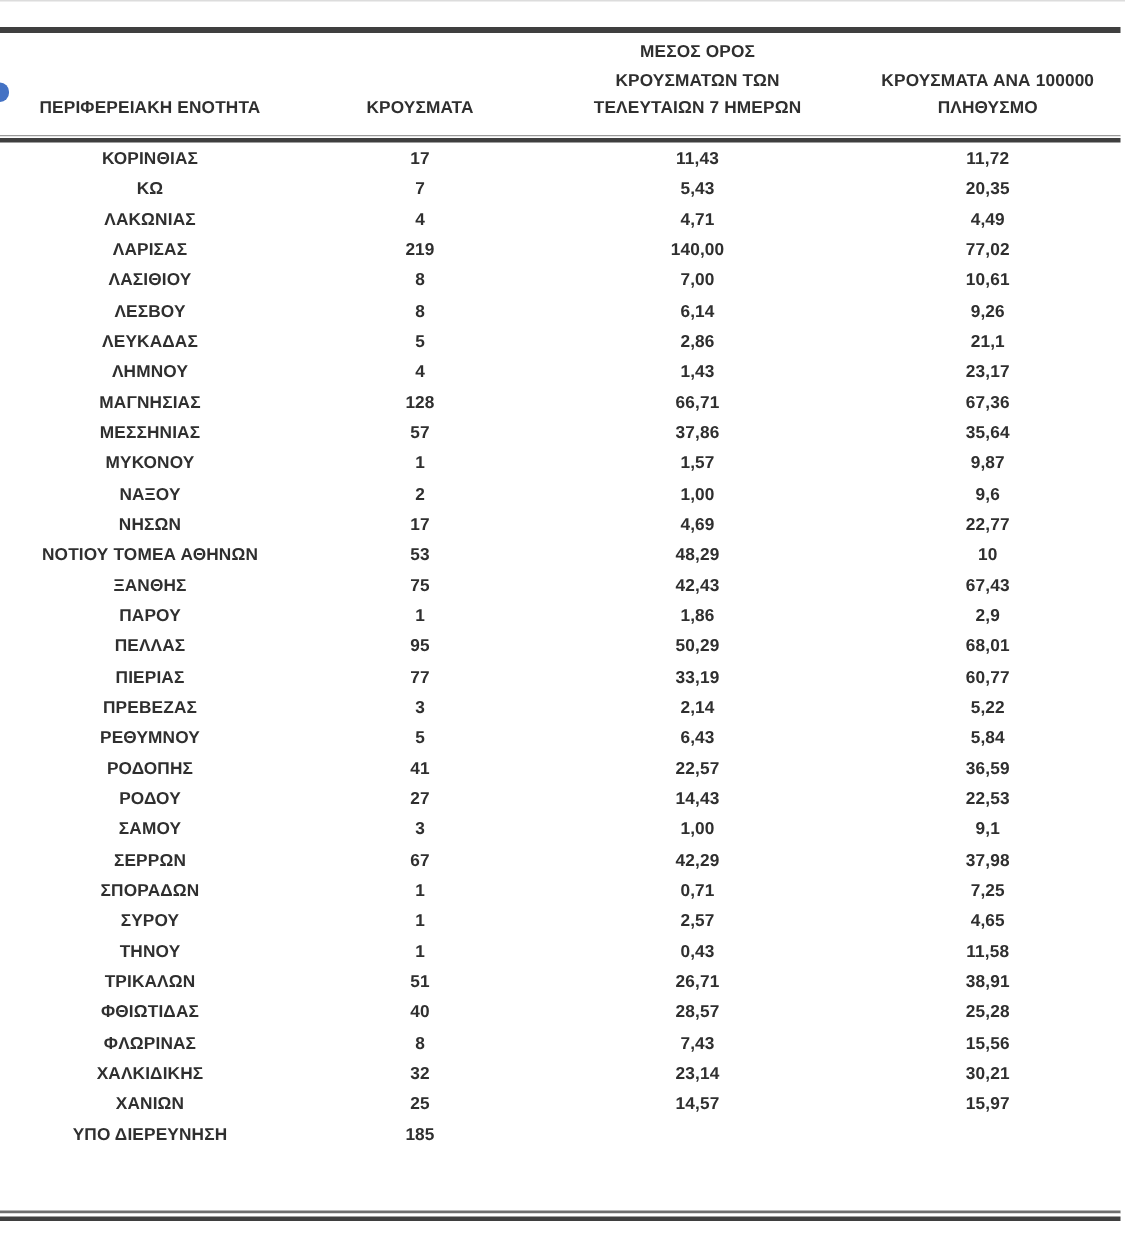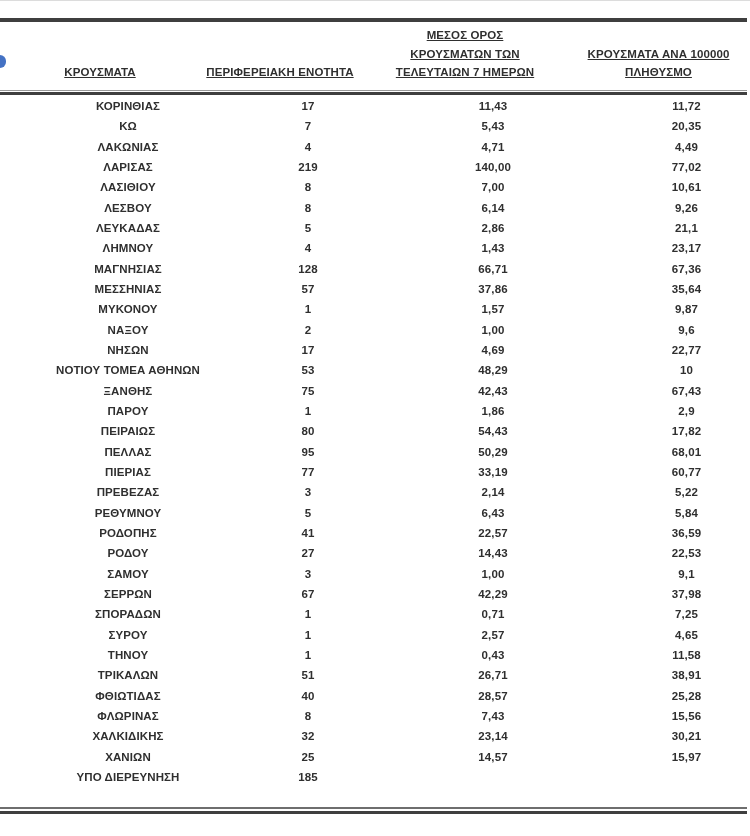--- a/index.html
+++ b/index.html
@@ -20,32 +20,32 @@
     border-radius: 0 7px 7px 0;
   }
 
   .thead {
     position: absolute; left: 0; top: 26px; width: 747px; height: 63px;
     display: grid; grid-template-columns: 200px 160px 210px 177px;
     align-items: end;
   }
   .thead .hcell {
     text-align: center; font-weight: 700; font-size: 11.5px; line-height: 18.5px;
-    letter-spacing: 0.1px; padding-bottom: 18px; text-decoration: underline;
+    letter-spacing: 0.1px; padding-bottom: 18px;
   }
 
   .header-rule { position: absolute; left: 0; top: 90px; width: 747px; height: 6px; }
   .header-rule .thin { height: 1px; background: #9a9a9a; }
   .header-rule .gap  { height: 1px; background: #ffffff; }
   .header-rule .thick{ height: 3px; background: #3f3f3f; }
 
   .tbody { position: absolute; left: 0; top: 96px; width: 747px; }
   .trow {
     display: grid; grid-template-columns: 200px 160px 210px 177px;
-    height: 20.34px; align-items: center; margin-left: 28px;
+    height: 20.34px; align-items: center;
   }
   .trow .cell {
     text-align: center; font-weight: 700; font-size: 11.5px;
     letter-spacing: 0.1px; white-space: nowrap;
   }
 
   .bottom-rule { position: absolute; left: 0; top: 807px; width: 747px; }
   .bottom-rule .thin { height: 2px; background: #6e6e6e; }
   .bottom-rule .gap  { height: 2px; background: #ffffff; }
   .bottom-rule .thick{ height: 3px; background: #3f3f3f; }
@@ -53,24 +53,24 @@
 </head>
 <body>
 
 <div class="sheet">
   <div class="hairline-top"></div>
   <div class="rule-top"></div>
   <div class="clipped-glyph" style="background: rgb(68, 114, 196);"></div>
 
   <div class="thead" id="thead">
       <div class="hcell">
+        <div>ΠΕΡΙΦΕΡΕΙΑΚΗ ΕΝΟΤΗΤΑ</div>
+      </div>
+      <div class="hcell">
         <div>ΚΡΟΥΣΜΑΤΑ</div>
-      </div>
-      <div class="hcell">
-        <div>ΠΕΡΙΦΕΡΕΙΑΚΗ ΕΝΟΤΗΤΑ</div>
       </div>
       <div class="hcell">
         <div>ΜΕΣΟΣ ΟΡΟΣ</div>
         <div>ΚΡΟΥΣΜΑΤΩΝ ΤΩΝ</div>
         <div>ΤΕΛΕΥΤΑΙΩΝ 7 ΗΜΕΡΩΝ</div>
       </div>
       <div class="hcell">
         <div>ΚΡΟΥΣΜΑΤΑ ΑΝΑ 100000</div>
         <div>ΠΛΗΘΥΣΜΟ</div>
       </div>
@@ -171,26 +171,20 @@
         <div class="cell">ΞΑΝΘΗΣ</div>
         <div class="cell">75</div>
         <div class="cell">42,43</div>
         <div class="cell">67,43</div>
       </div>
       <div class="trow">
         <div class="cell">ΠΑΡΟΥ</div>
         <div class="cell">1</div>
         <div class="cell">1,86</div>
         <div class="cell">2,9</div>
-      </div>
-      <div class="trow">
-        <div class="cell">ΠΕΙΡΑΙΩΣ</div>
-        <div class="cell">80</div>
-        <div class="cell">54,43</div>
-        <div class="cell">17,82</div>
       </div>
       <div class="trow">
         <div class="cell">ΠΕΛΛΑΣ</div>
         <div class="cell">95</div>
         <div class="cell">50,29</div>
         <div class="cell">68,01</div>
       </div>
       <div class="trow">
         <div class="cell">ΠΙΕΡΙΑΣ</div>
         <div class="cell">77</div>

